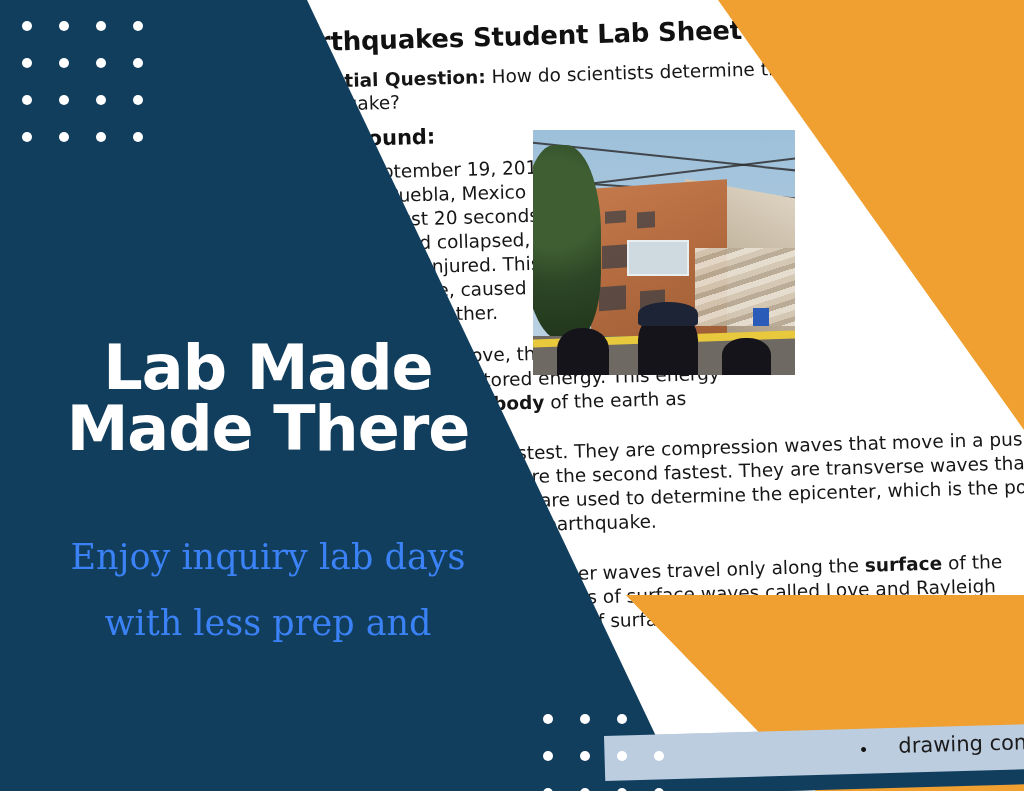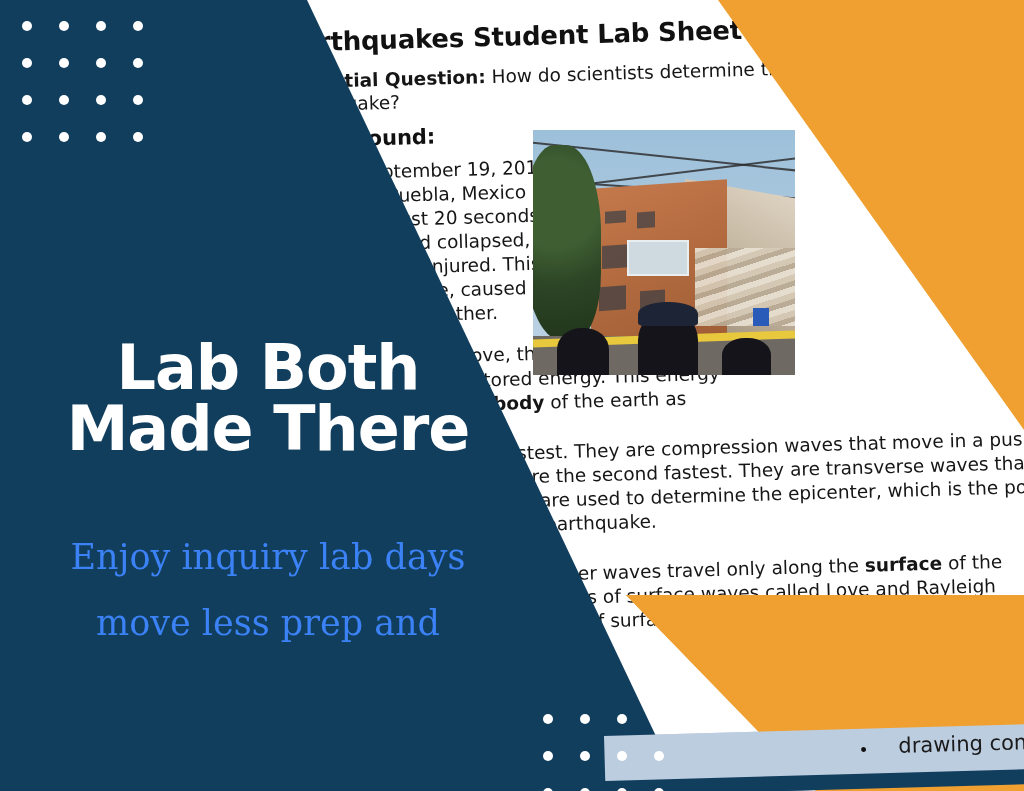--- a/index.html
+++ b/index.html
@@ -291,27 +291,27 @@
     <polygon points="626,595 1024,595 1024,791 816,791" fill="#EFA030"></polygon>
   </svg>
 
   <div class="mat-bar" style="z-index:5;"></div>
   <div class="mat-box" style="z-index:5;">
     <span class="mat-bullet">•</span>
     <span class="mat-text">drawing compass</span>
   </div>
 
   <div class="headline">
-    <span>Lab Both</span>
+    <span>Lab Made</span>
     <span class="l2">Made There</span>
   </div>
 
   <div class="subtext">
     <div>Enjoy inquiry lab days</div>
-    <div>move less prep and</div>
+    <div>with less prep and</div>
   </div>
 
   <div class="dots" id="dots-tl" style="left: 22px; top: 21px; width: 121px; height: 121px;">
       <div class="dot" style="left: 0px; top: 0px;"></div>
       <div class="dot" style="left: 37px; top: 0px;"></div>
       <div class="dot" style="left: 74px; top: 0px;"></div>
       <div class="dot" style="left: 111px; top: 0px;"></div>
       <div class="dot" style="left: 0px; top: 37px;"></div>
       <div class="dot" style="left: 37px; top: 37px;"></div>
       <div class="dot" style="left: 74px; top: 37px;"></div>

